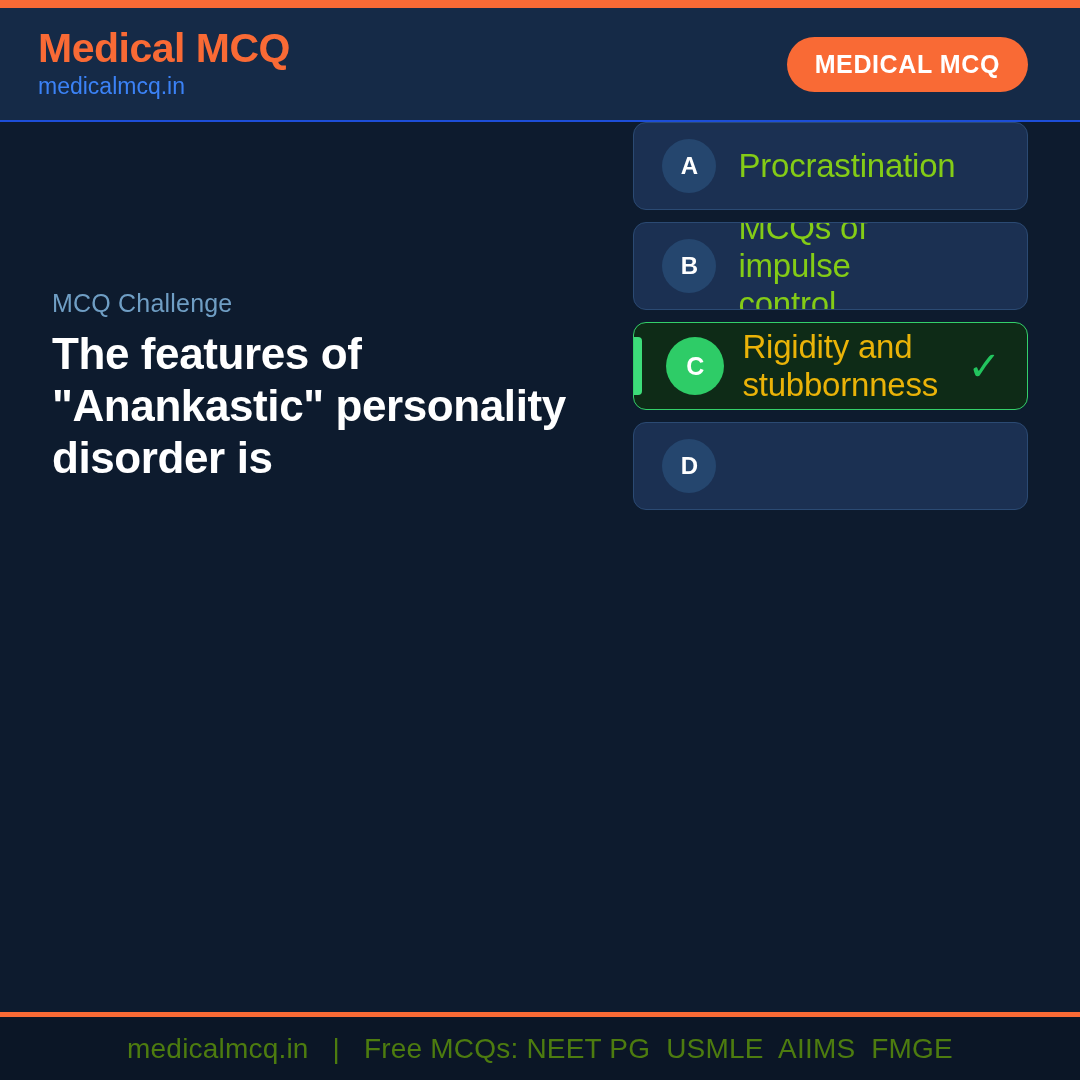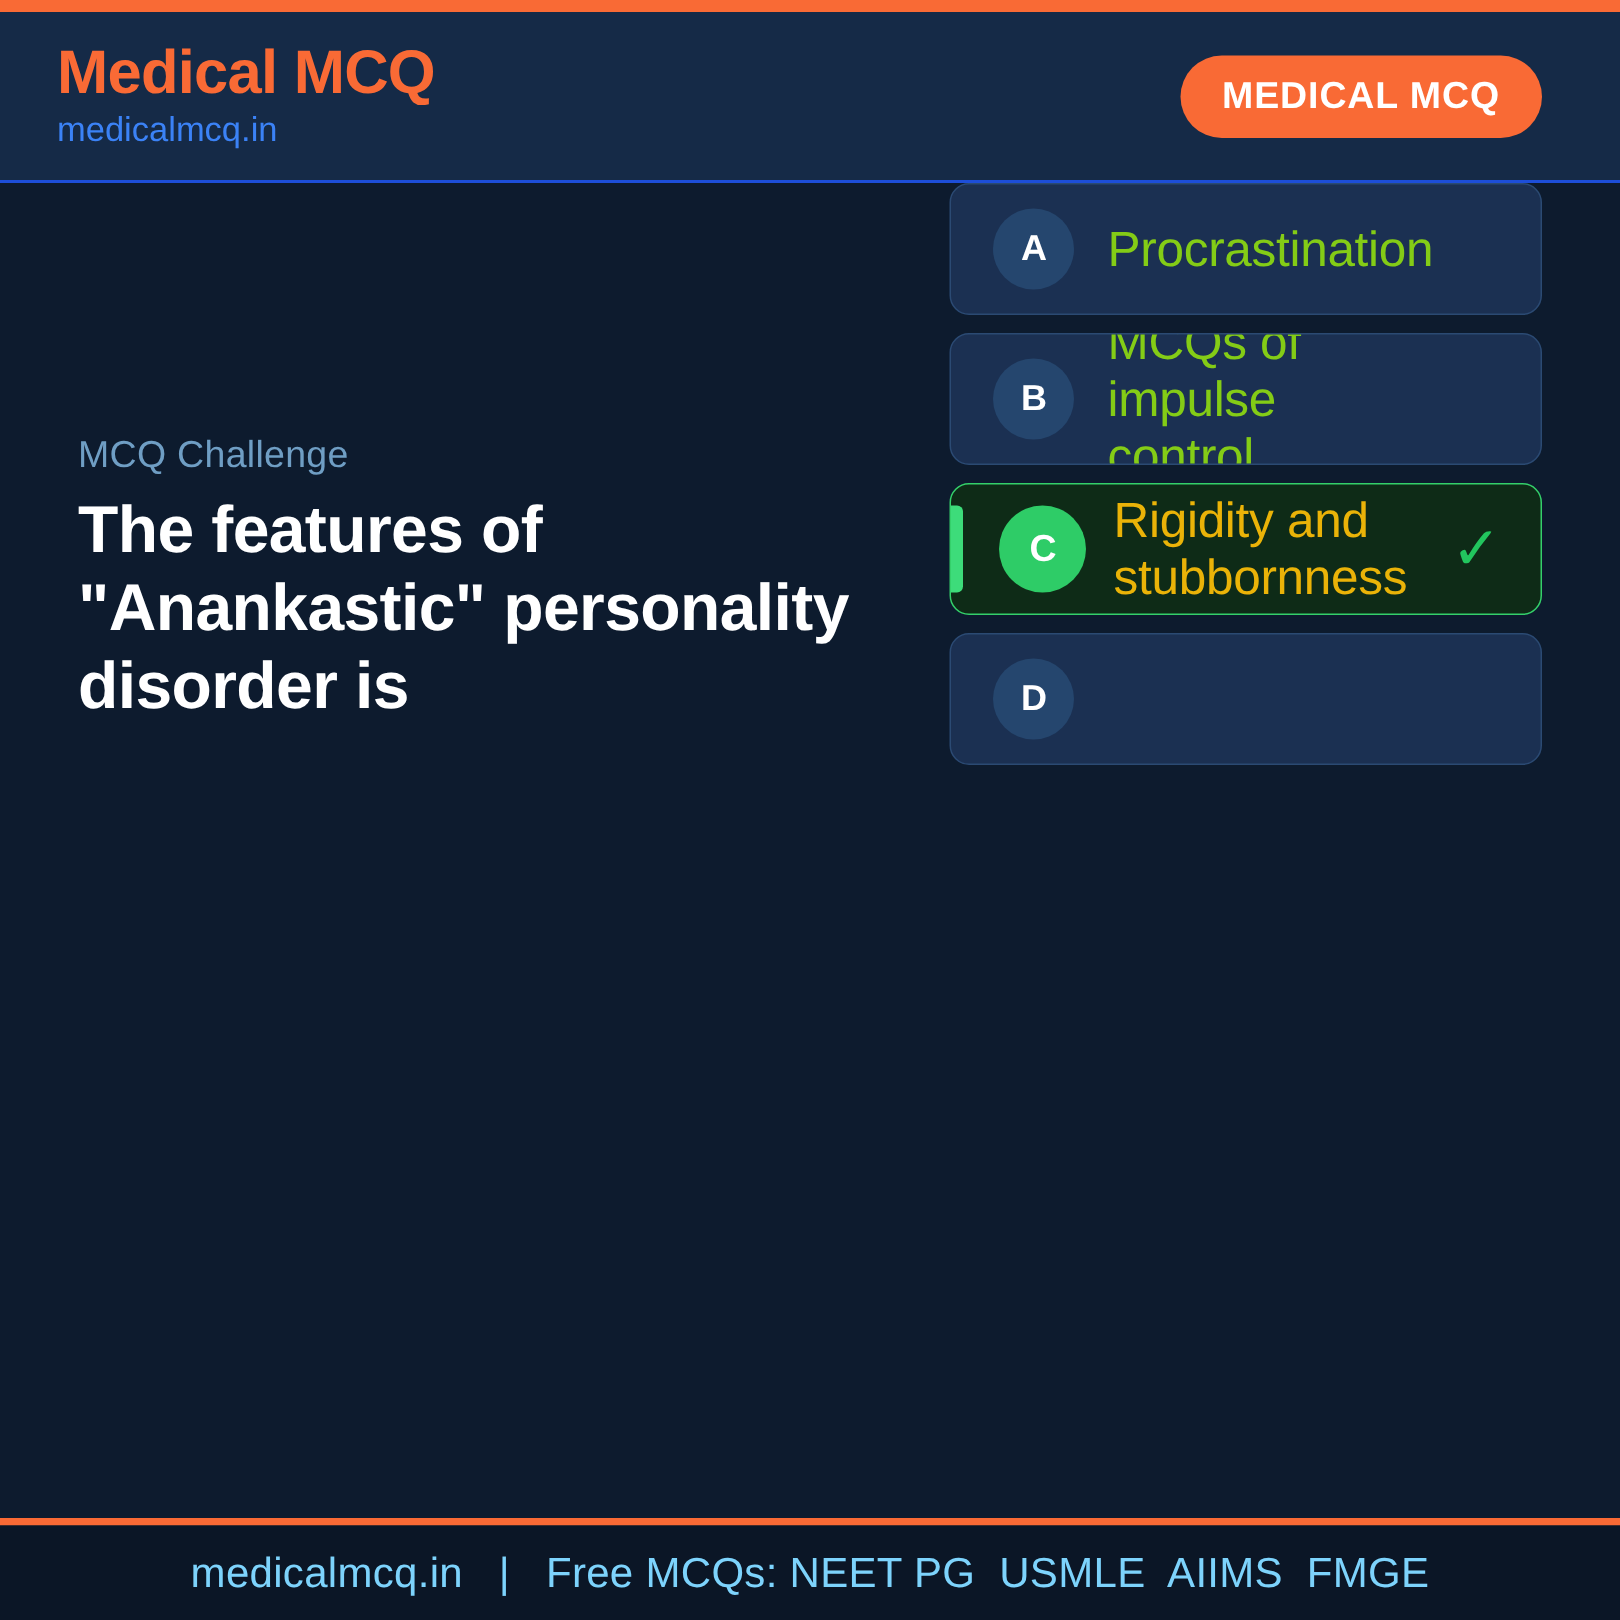--- a/index.html
+++ b/index.html
@@ -127,21 +127,21 @@
   
   .footer-rule { height:5px; background:#f96a35; flex:0 0 auto; }
   .footer {
     flex:0 0 auto;
     height:63px;
     background:#0b1626;
     display:flex; align-items:center; justify-content:center;
     gap:0px;
   }
   .footer-text {
-    font-size:28px; color:#7dd3fc; letter-spacing:0.2px;
+    font-size:28px; color:#4d7c0f; letter-spacing:0.2px;
     white-space:pre;
   }
 </style>
 </head>
 <body>
 
 <div id="page">
 
   <div class="top-accent"></div>
 

